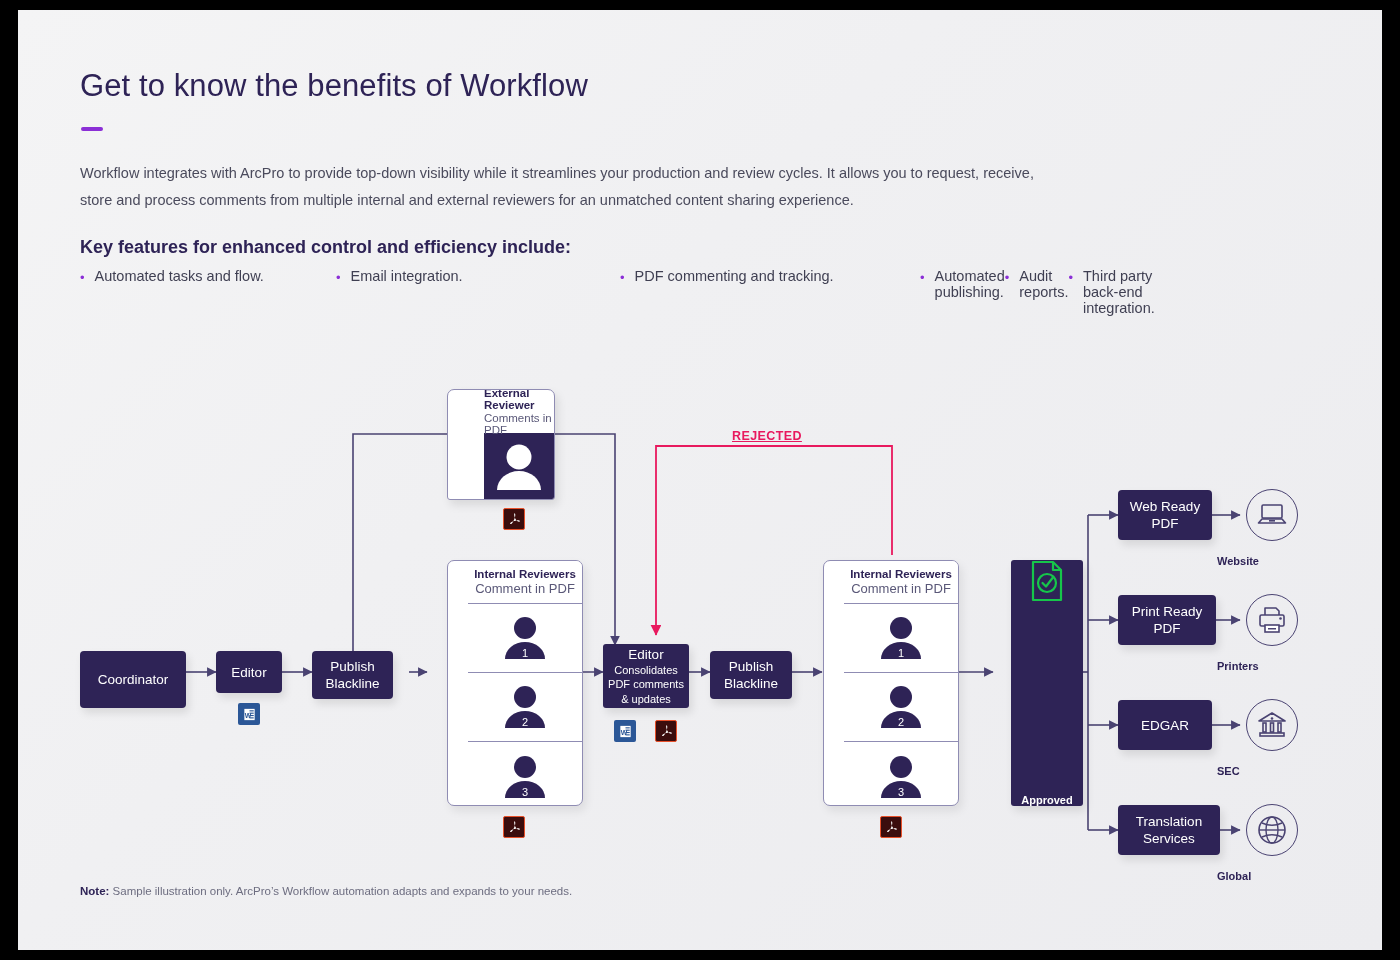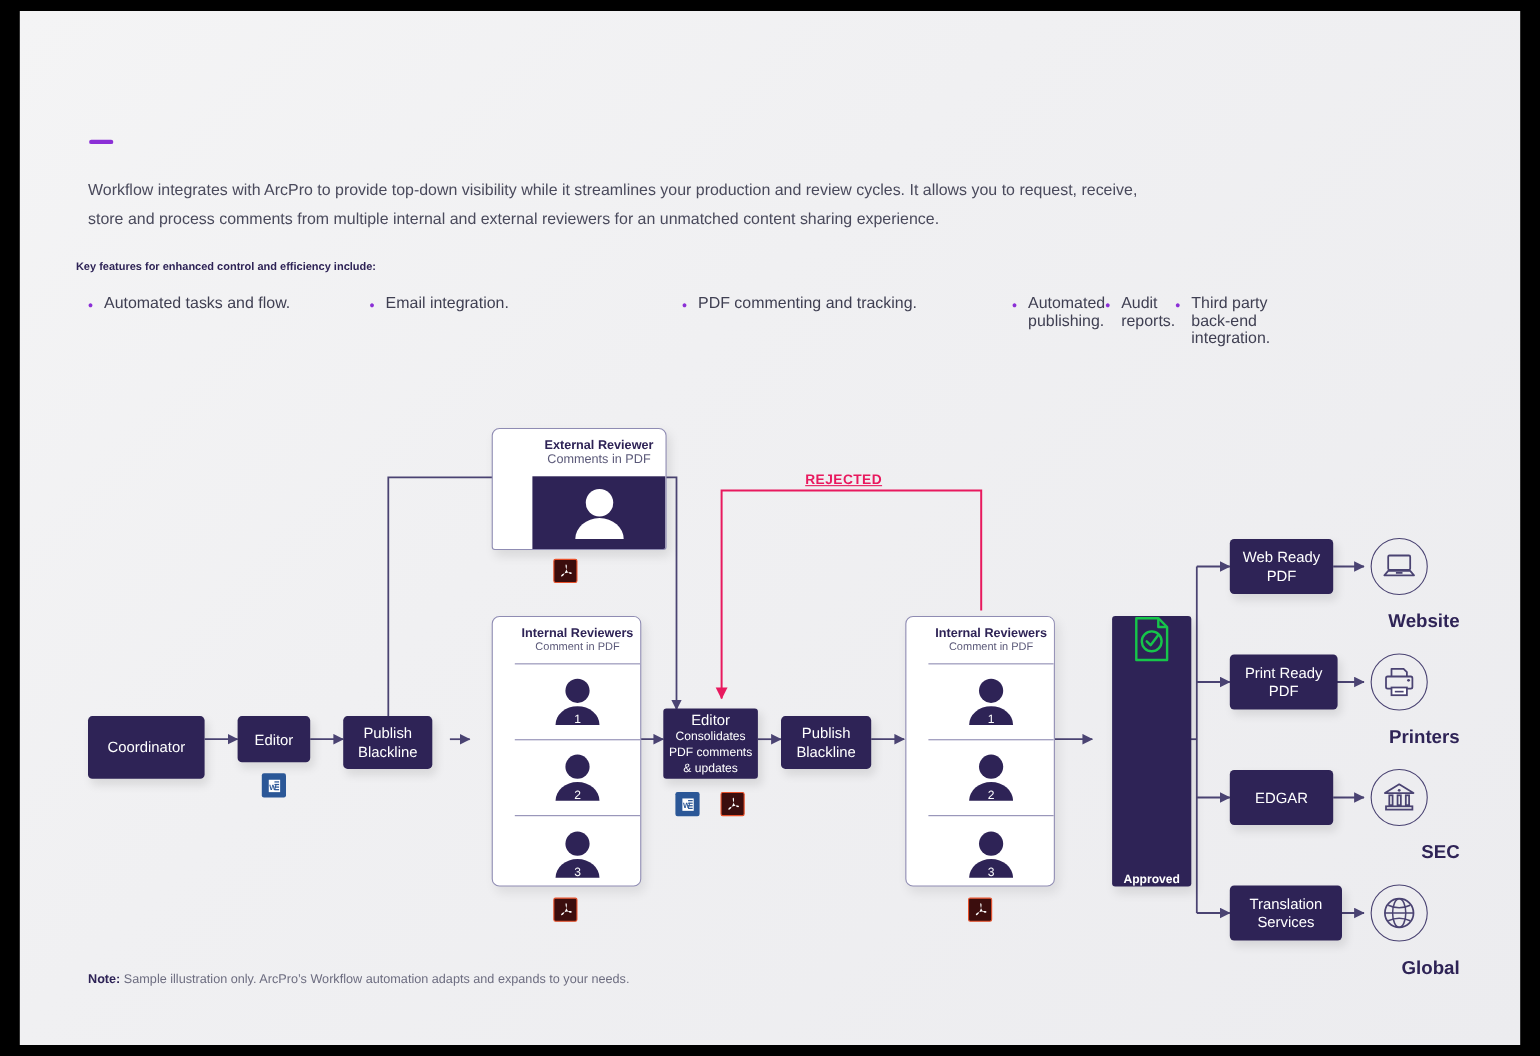--- a/index.html
+++ b/index.html
@@ -25,22 +25,22 @@
   }
   #title-rule {
     position: absolute; left: 63px; top: 117px;
     width: 22px; height: 4px; background: #8b2fd6; border-radius: 2px;
   }
   #intro {
     position: absolute; left: 62px; top: 150px; width: 980px;
     font-size: 14.5px; color: #4a4a5c; line-height: 27px;
   }
   #features-title {
-    position: absolute; left: 51px; top: 227px;
-    font-size: 10px; font-weight: bold; color: #2e2356;
+    position: absolute; left: 62px; top: 227px;
+    font-size: 18px; font-weight: bold; color: #2e2356;
   }
   #features {
     position: absolute; left: 62px; top: 258px;
     width: 880px;
     display: grid;
     grid-template-columns: 256px 284px 300px;
     grid-auto-rows: 28px;
     grid-auto-flow: column;
   }
   .feat { display: flex; align-items: flex-start; font-size: 14.5px; color: #3f3f52; }
@@ -80,31 +80,31 @@
     overflow: hidden;
     padding-left: 20px;
   }
   .panel-head {
     height: 43px; display: flex; flex-direction: column;
     align-items: center; justify-content: center;
     border-bottom: 1px solid #8f8cb3;
     background: #fff;
   }
   .panel-head .h1 { font-size: 11.5px; font-weight: bold; color: #2e2356; }
-  .panel-head .h2 { font-size: 10px; color: #5a5878; margin-top: 1px; text-align: center; }
+  .panel-head .h2 { font-size: 13px; color: #5a5878; margin-top: 1px; text-align: center; }
   .panel-row {
     height: 69px; display: flex; align-items: center; justify-content: center;
     border-bottom: 1px solid #8f8cb3;
   }
   .panel-row:last-child { border-bottom: none; }
 
   
   #ext-box {
     position: absolute; left: 429px; top: 379px;
-    width: 159px; height: 111px;
+    width: 108px; height: 111px;
     border: 1px solid #8f8cb3; border-radius: 7px 7px 3px 3px;
     background: #fff; overflow: hidden;
     box-shadow: 3px 5px 10px rgba(0,0,0,.10);
     padding-left: 36px;
   }
   #ext-box .head { height: 43px; display:flex; flex-direction:column; align-items:center; justify-content:center; }
   #ext-box .head .h1 { font-size: 11.5px; font-weight: bold; color: #2e2356; }
   #ext-box .head .h2 { font-size: 11.5px; color: #5a5878; margin-top: 1px; }
   #ext-box .body { height: 68px; background: #2e2356; display:flex; align-items:center; justify-content:center; }
 
@@ -119,22 +119,22 @@
   #approved .lbl { color: #fff; font-size: 11px; font-weight: bold; margin-top: 7px; }
 
   
   .circ {
     position: absolute; width: 52px; height: 52px;
     border: 1.6px solid #4a4372; border-radius: 50%;
     display: flex; align-items: center; justify-content: center;
     background: transparent;
   }
   .circ-lbl {
-    position: absolute; width: 110px; text-align: right;
-    font-size: 17px; font-weight: bold; color: #2e2356;
+    position: absolute; width: 110px; text-align: left;
+    font-size: 11px; font-weight: bold; color: #2e2356;
   }
 
   
   .ficon { position: absolute; width: 22px; height: 22px; }
   .pdf-ic {
     background: #3b0d0d; border: 1.6px solid #e8502a; border-radius: 2px;
     display: flex; align-items: center; justify-content: center;
   }
   .word-ic {
     background: #2b5797; border-radius: 2px;
@@ -146,20 +146,21 @@
     font-size: 12.5px; font-weight: bold; color: #e8195e;
     letter-spacing: .4px;
     text-decoration: underline;
   }
 </style>
 </head>
 <body>
 
 <div id="page">
 
+  <div id="title">Get to know the benefits of Workflow</div>
   <div id="title-rule"></div>
   <div id="intro">Workflow integrates with ArcPro to provide top-down visibility while it streamlines your production and review cycles. It allows you to request, receive, store and process comments from multiple internal and external reviewers for an unmatched content sharing experience.</div>
   <div id="features-title">Key features for enhanced control and efficiency include:</div>
 
   <div id="features">
     <div class="feat">
         <span class="dot">•</span>
         <span>Automated tasks and flow.</span>
       </div>
     <div class="feat">

